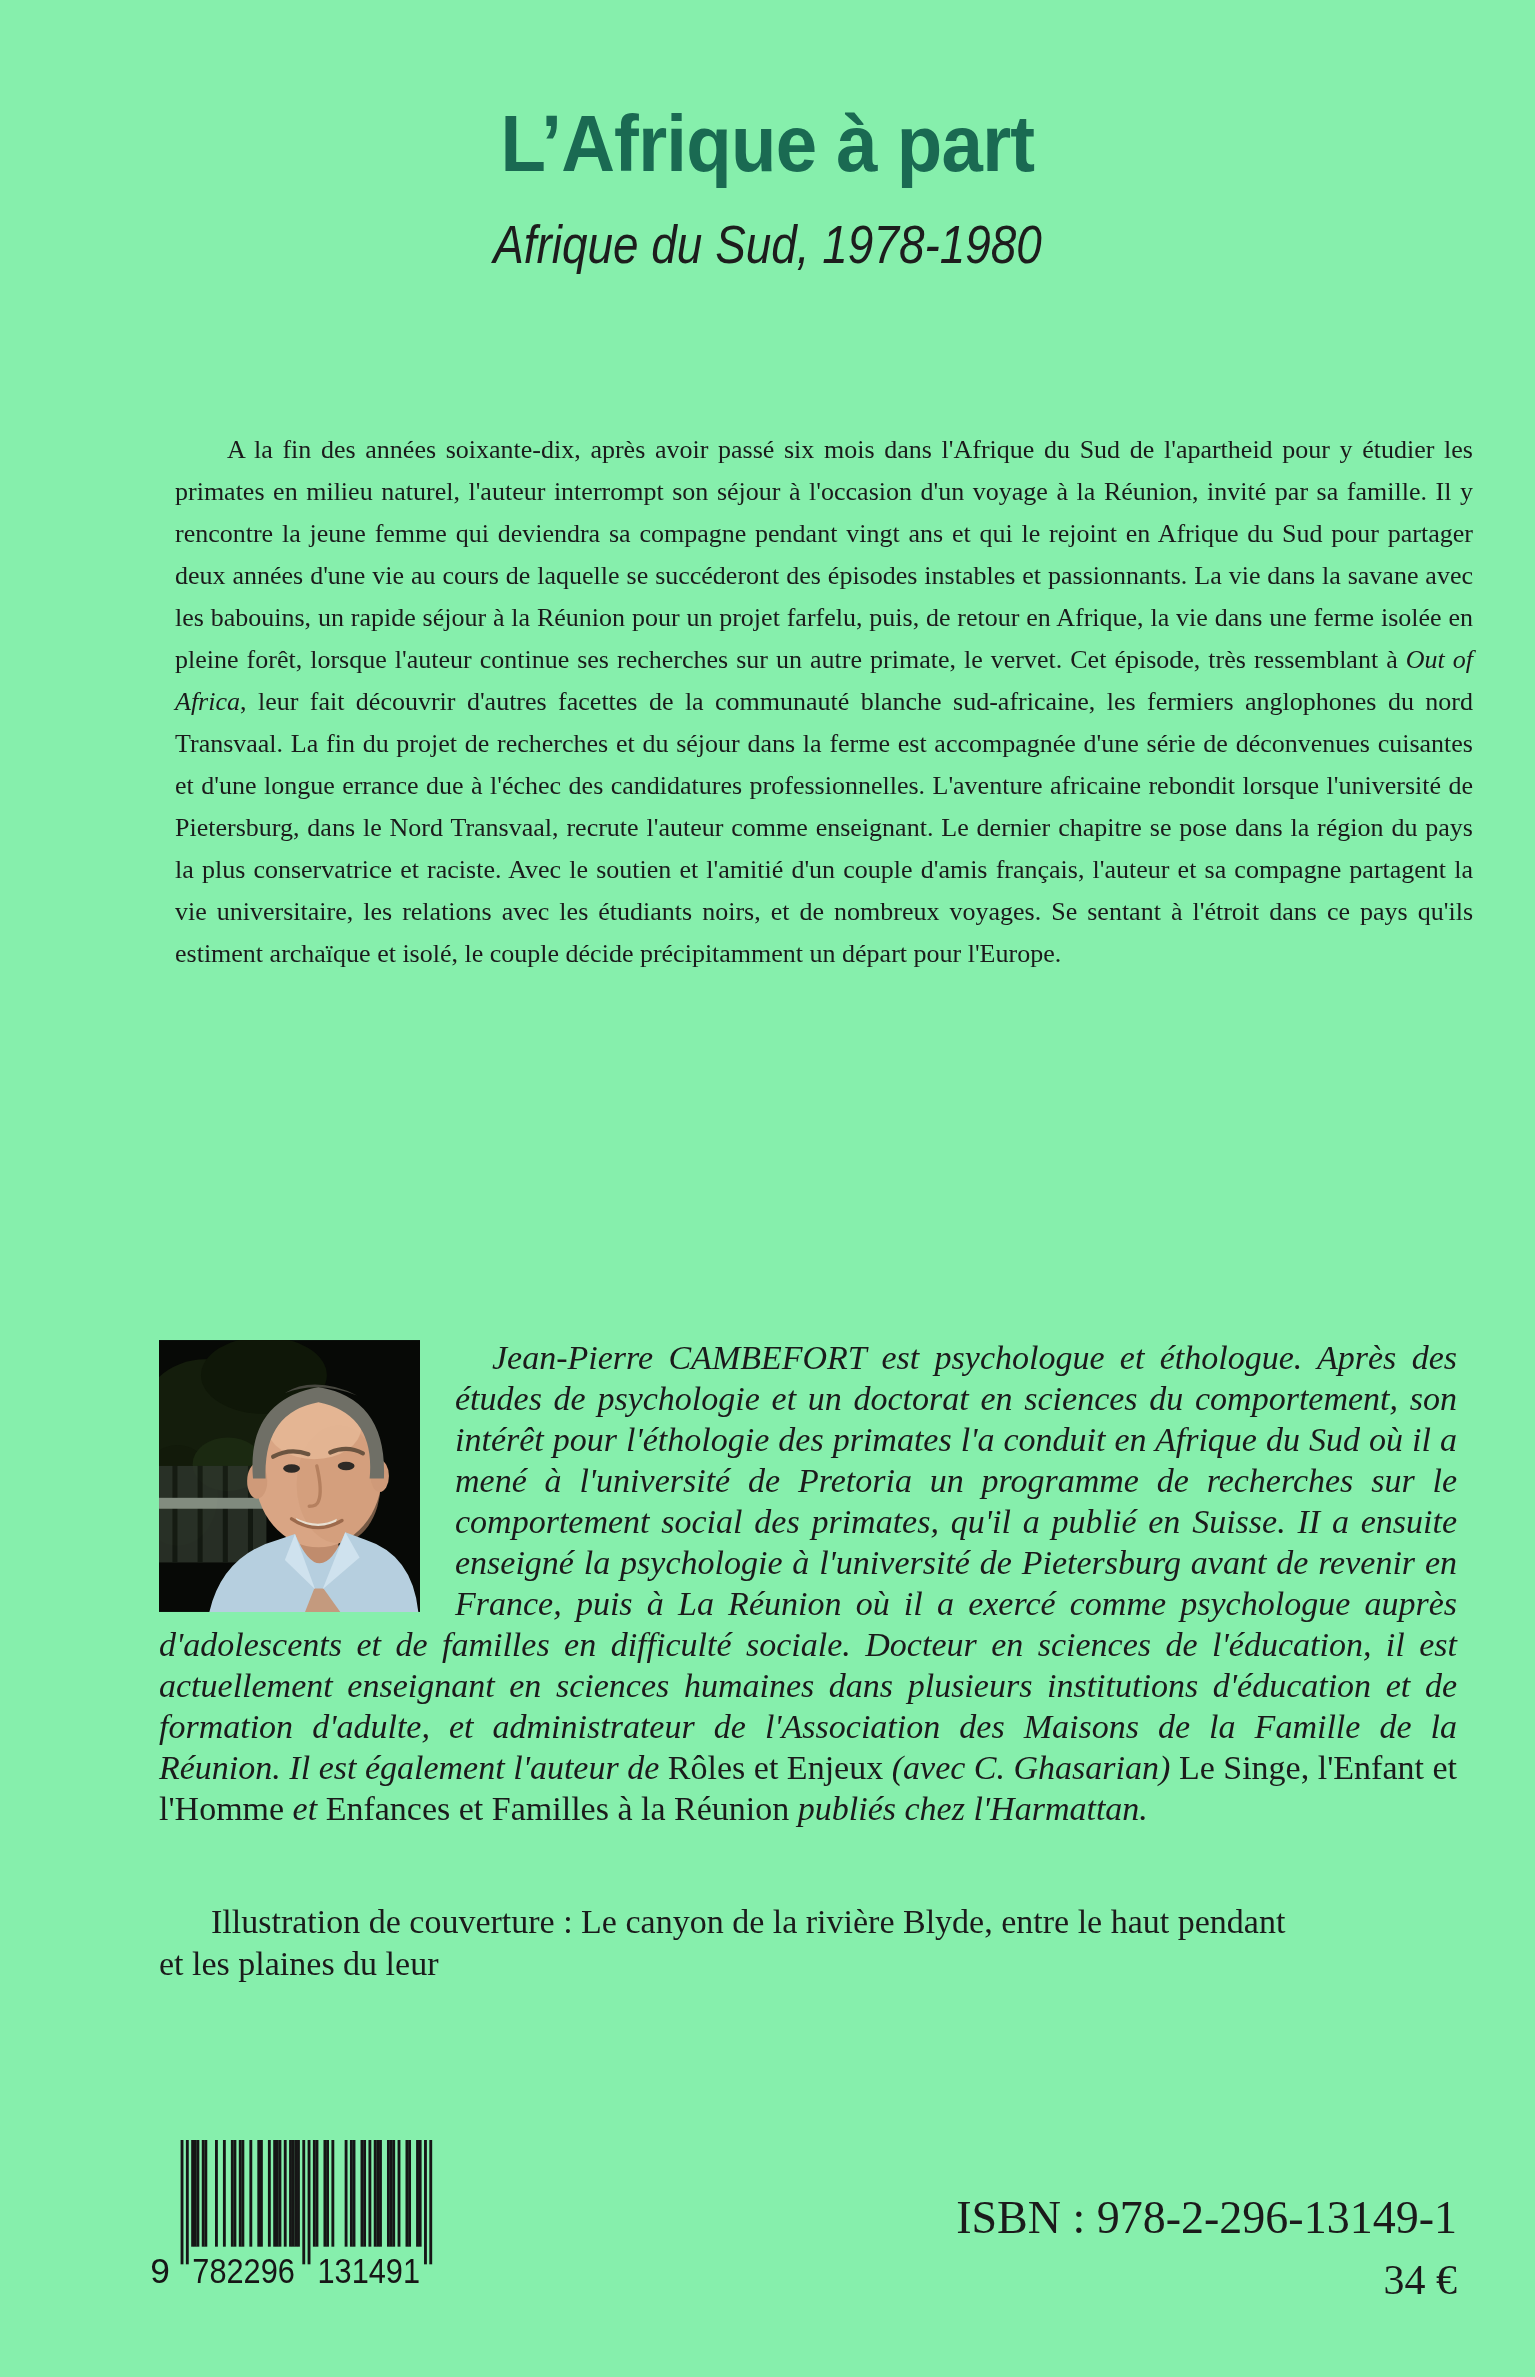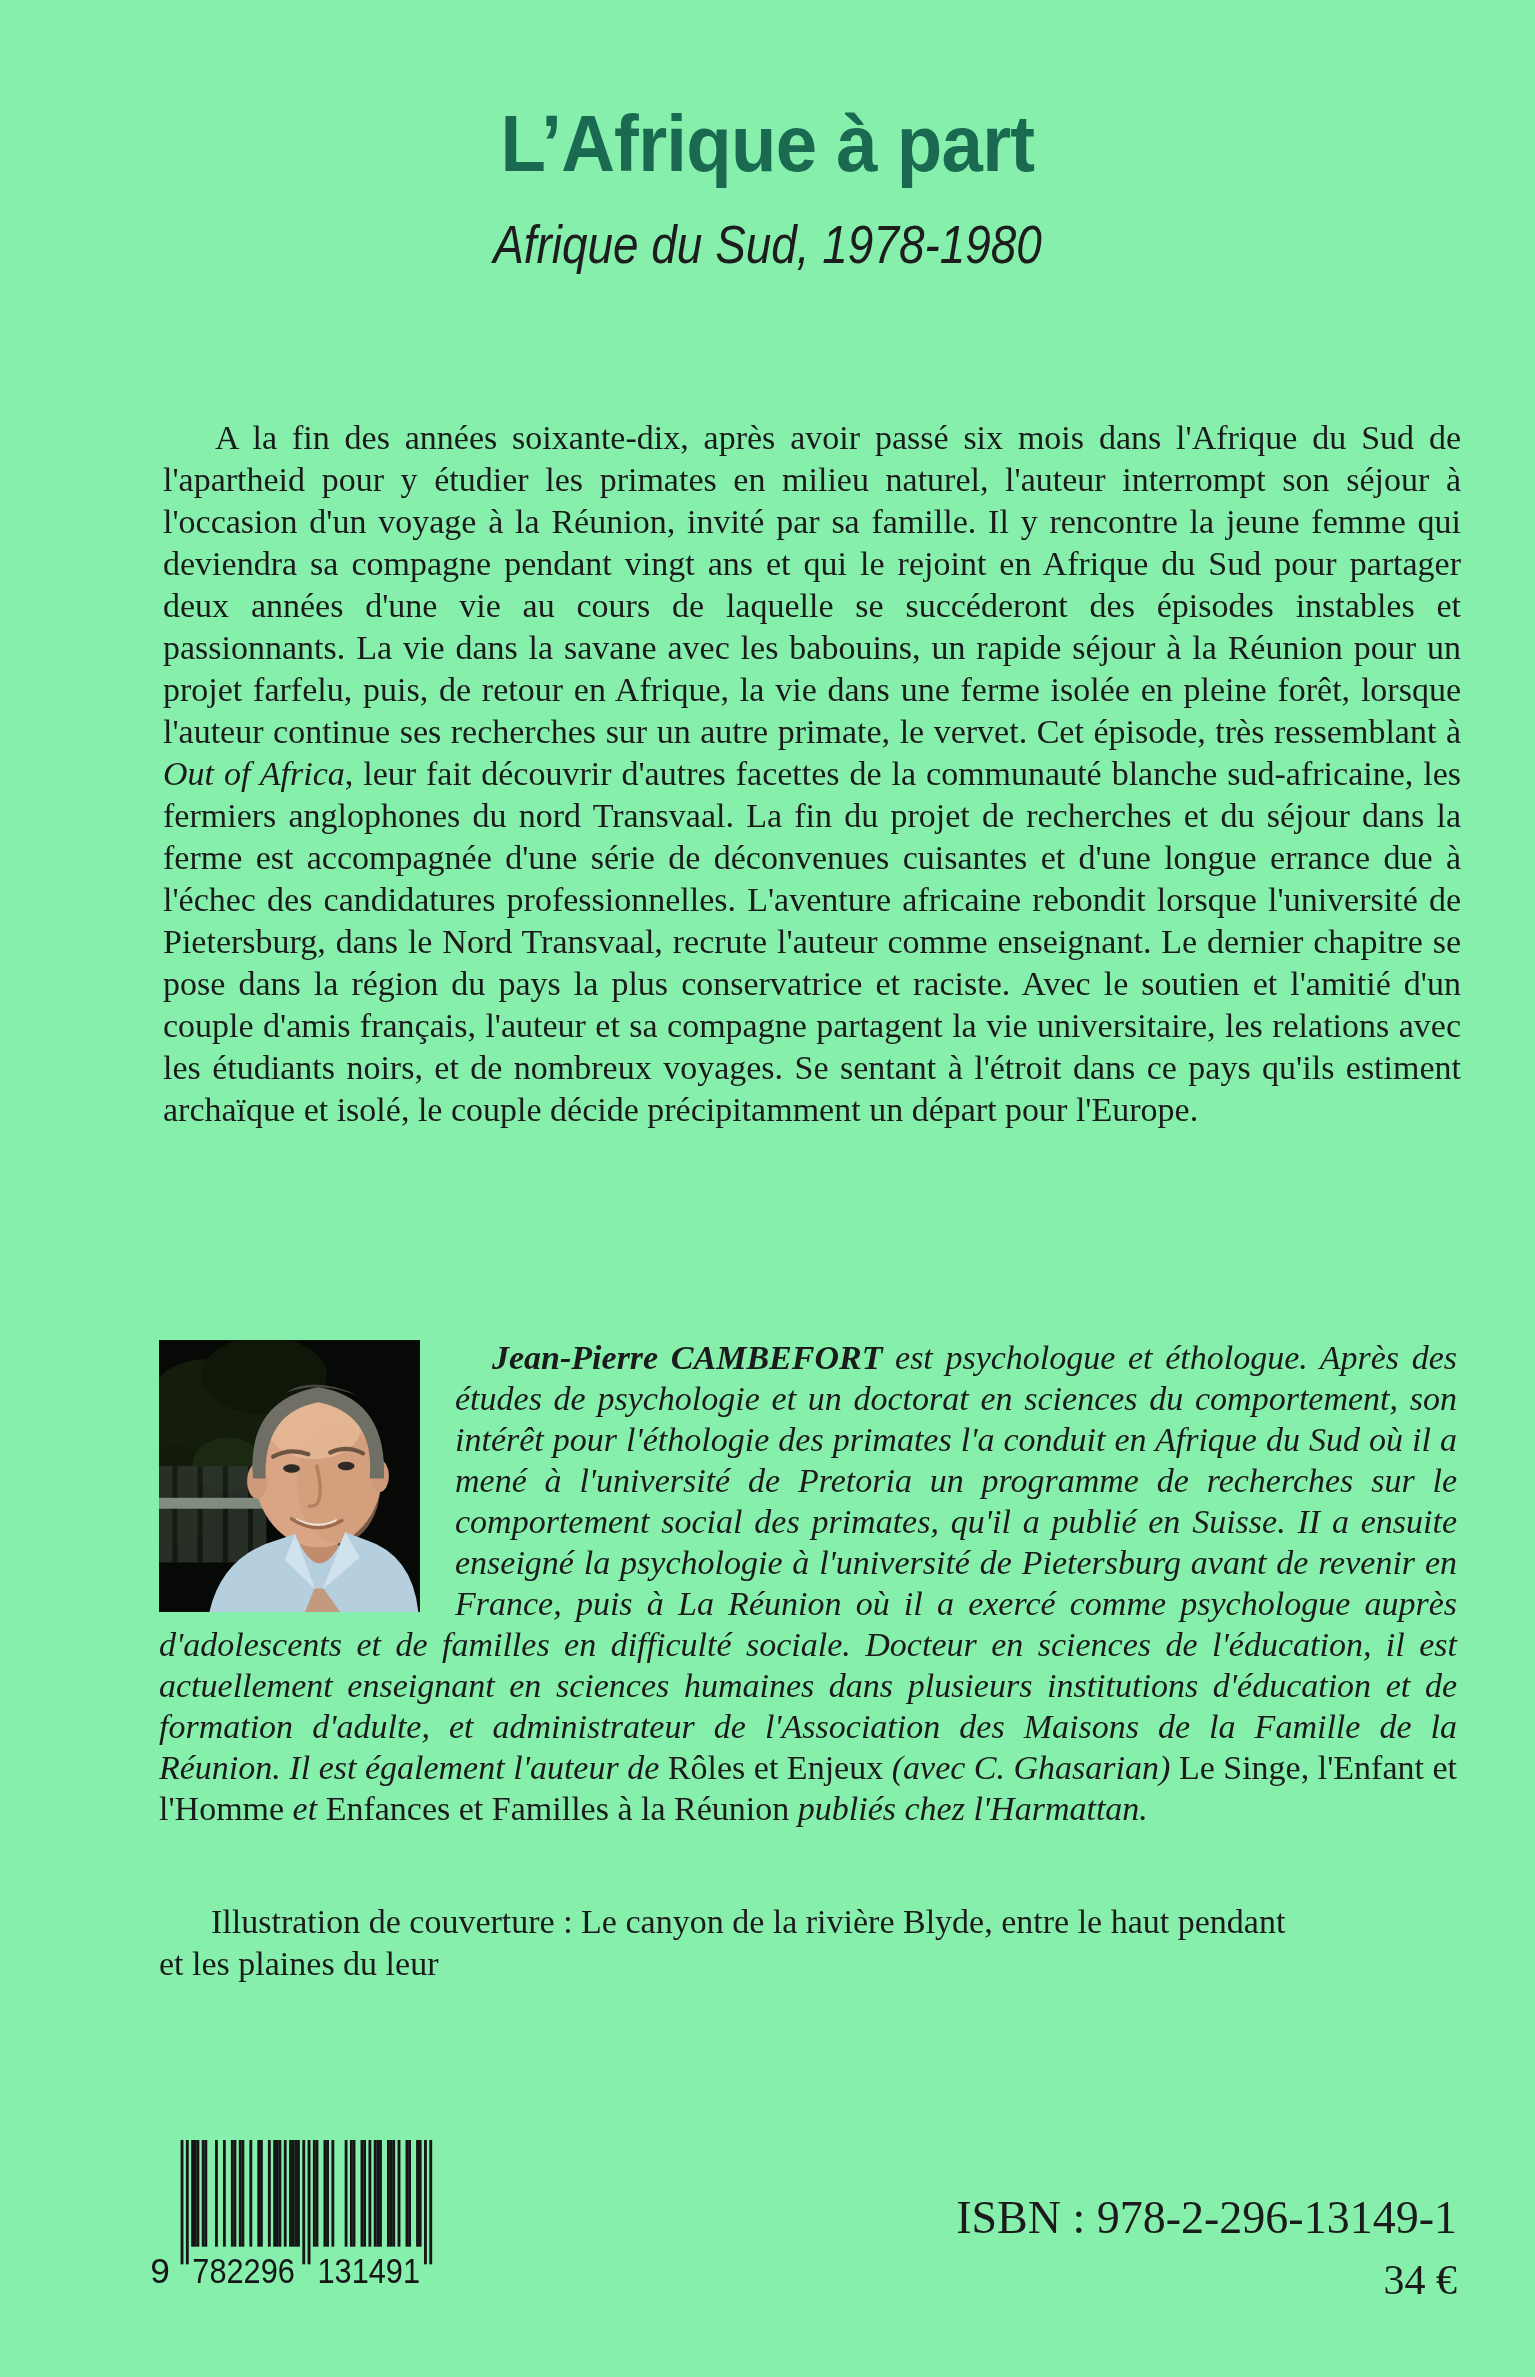--- a/index.html
+++ b/index.html
@@ -29,42 +29,42 @@
     font-family:"Liberation Sans",sans-serif;
     font-style:italic;font-weight:normal;
     font-size:54px;line-height:1;
     color:#1d1d1d;
     transform:scaleX(.85);
     transform-origin:50% 50%;
     margin:0;
   }
   .synopsis{
     position:absolute;left:159px;top:413px;width:1298px;
-    font-size:34px;line-height:42px;
+    font-size:26px;line-height:42px;
     text-align:justify;text-indent:52px;
-    margin:4px;
+    margin:16px;
   }
   .bio{
     position:absolute;left:159px;top:1337px;width:1298px;
   }
   .photo{
     float:left;
     width:261px;height:272px;
     margin:3.4px 35px 8.4px 0;
   }
   .photo svg{display:block;width:100%;height:100%;}
   .bio-text{
     font-size:34px;line-height:41px;
     text-align:justify;text-indent:37px;
     font-style:italic;
     margin:0;
   }
   .seg-roman{font-style:normal;}
   .seg-italic{font-style:italic;}
-  .seg-bolditalic{font-style:italic;font-weight:bold;}
+  .seg-bolditalic{font-style:italic;font-weight:normal;}
   .credit{
     position:absolute;left:159px;top:1901px;width:1298px;
     font-size:34px;line-height:42px;
     margin:0;
   }
   .credit-line.indent{padding-left:52px;}
   .barcode{
     position:absolute;left:147px;top:2140px;
     width:294px;height:147px;
   }

